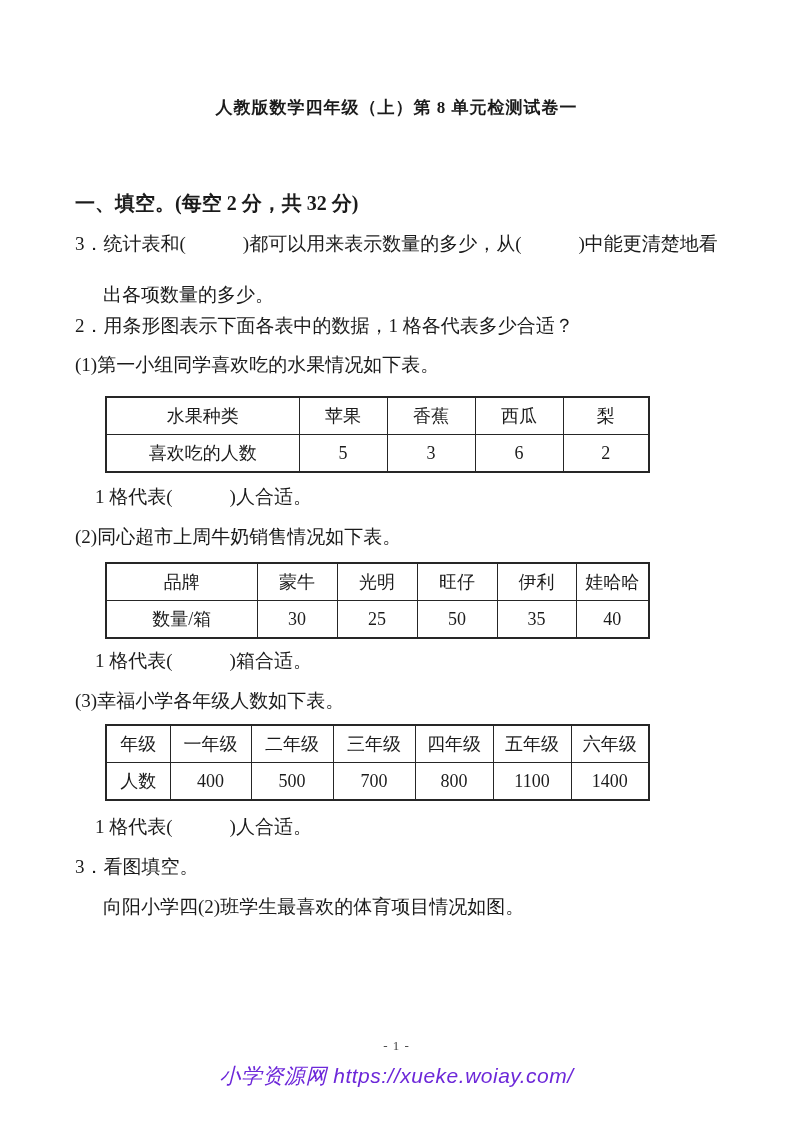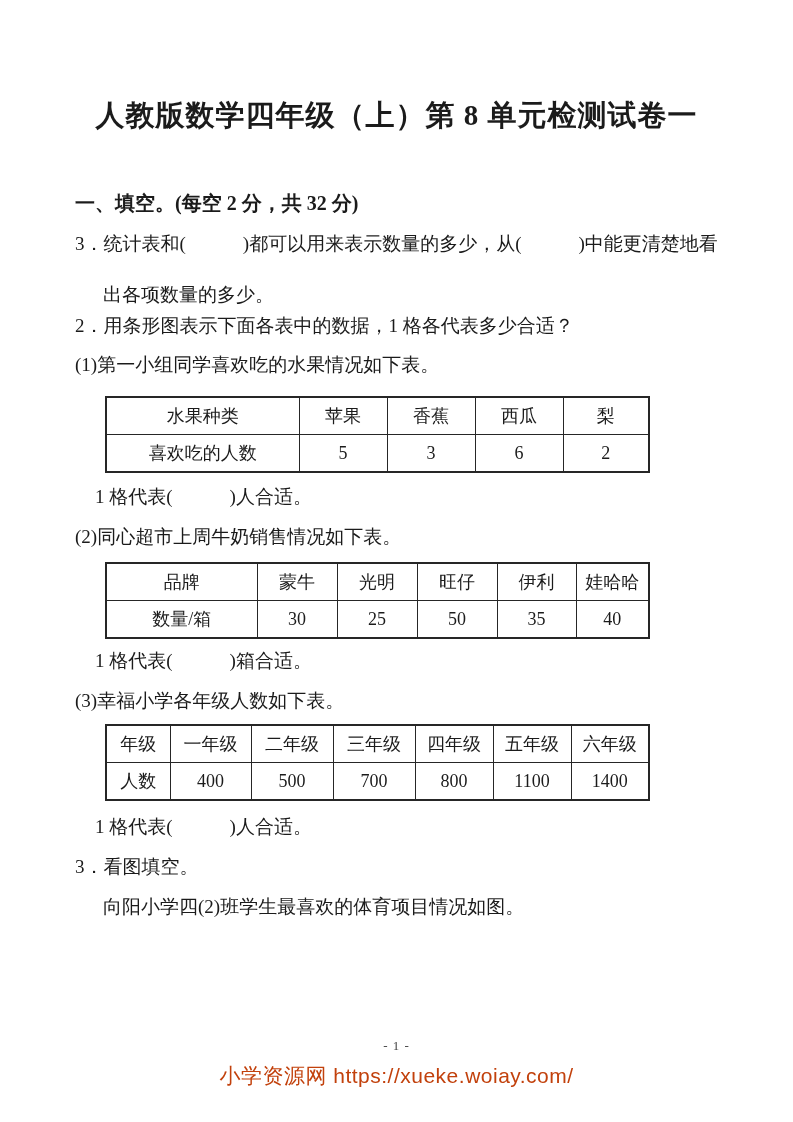--- a/index.html
+++ b/index.html
@@ -10,21 +10,21 @@
     margin: 0 auto;
     background: #ffffff;
     font-family: "Liberation Serif", "DejaVu Serif", serif;
     color: #1b1b1b;
     overflow: hidden;
   }
   .abs { position: absolute; }
   .doc-title {
     top: 96px; left: 0; width: 100%;
     text-align: center;
-    font-size: 29px;
+    font-size: 17px;
     font-weight: 700;
     letter-spacing: 1px;
     white-space: nowrap;
   }
   .sec-heading {
     top: 190px; left: 75px;
     font-size: 20px;
     font-weight: 700;
     white-space: nowrap;
   }
@@ -55,23 +55,24 @@
     top: 1038px; left: 0; width: 100%;
     text-align: center;
     font-size: 13px;
     color: #454545;
     letter-spacing: 1px;
   }
   .site-line {
     top: 1062px; left: 0; width: 100%;
     text-align: center;
     font-size: 21px;
-    color: #c2410c;
+    color: #6d28d9;
     font-family: "Liberation Sans", "DejaVu Sans", sans-serif;
     letter-spacing: 0.5px;
+    font-style: italic;
   }
 </style>
 </head>
 <body>
 
 <div class="page">
 
   <div class="abs doc-title">人教版数学四年级（上）第 8 单元检测试卷一</div>
 
   <div class="abs sec-heading">一、填空。(每空 2 分，共 32 分)</div>

